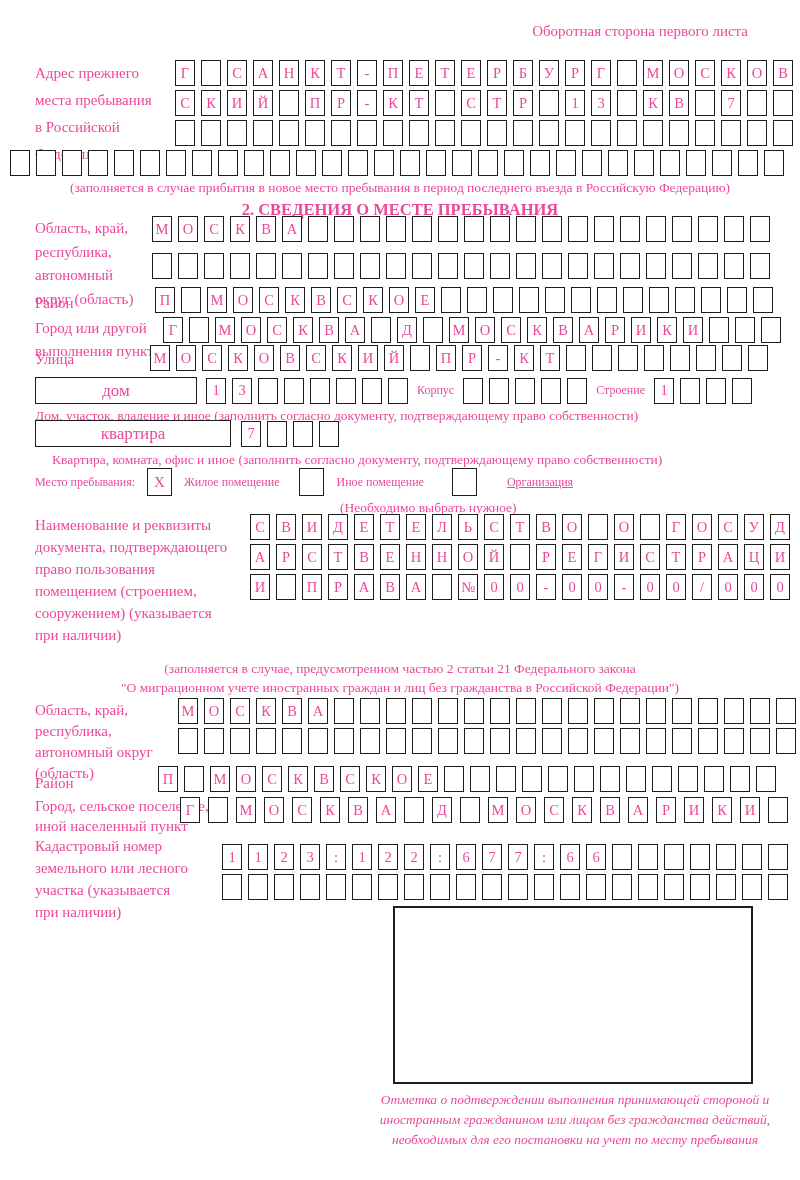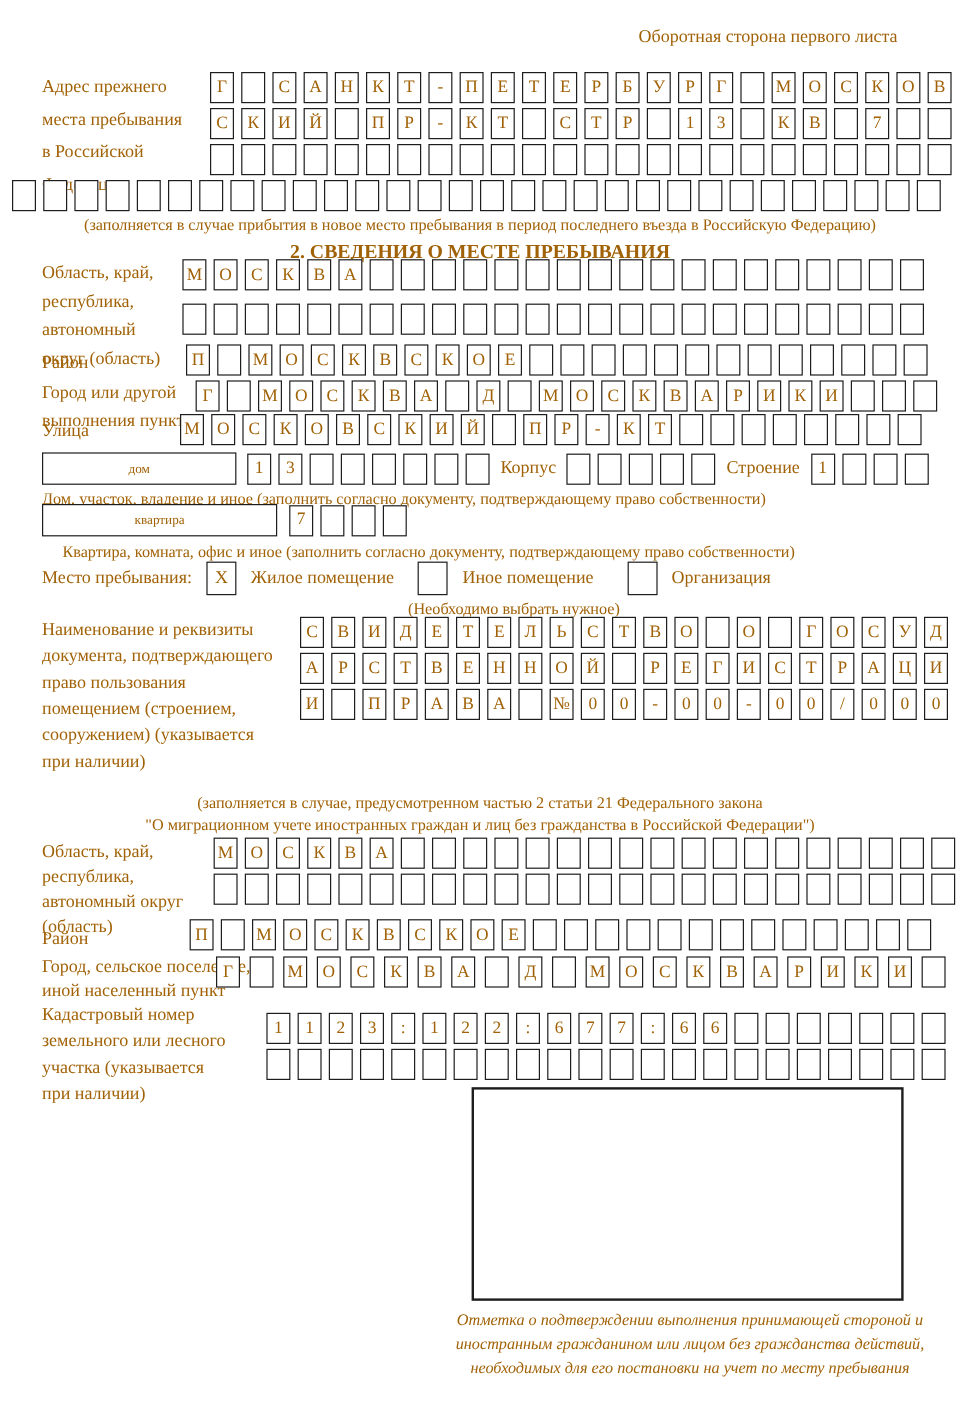--- a/index.html
+++ b/index.html
@@ -1,36 +1,36 @@
 <!DOCTYPE html>
 <html><head>
 <meta charset="utf-8">
 <style>
   html,body{margin:0;padding:0;background:#e8e8e8;}
   .page{
     position:relative;width:800px;height:1180px;margin:0 auto;background:#fff;
-    font-family:"Liberation Serif","DejaVu Serif",serif;color:#a16207;overflow:hidden;
+    font-family:"Liberation Serif","DejaVu Serif",serif;color:#ec4899;overflow:hidden;
   }
   .abs{position:absolute;}
   .lbl{position:absolute;font-size:15px;line-height:23px;white-space:pre-line;}
   .note{position:absolute;font-size:13.5px;text-align:center;}
   .center{left:0;width:800px;text-align:center;}
   .bold{font-weight:bold;}
   .cellrow{display:flex;gap:6px;}
   .cellrow.g8{gap:8px;}
   .cell{
     flex:0 0 20px;width:20px;height:26px;border:1.6px solid #1d1d1d;box-sizing:border-box;
     display:flex;align-items:center;justify-content:center;font-size:14.5px;background:#fff;
   }
   .hrow{position:absolute;display:flex;align-items:center;}
   .widebox{
     border:1.8px solid #1d1d1d;box-sizing:border-box;height:27px;
-    display:flex;align-items:center;justify-content:center;font-size:11px;background:#fff;
+    display:flex;align-items:center;justify-content:center;font-size:17px;background:#fff;
   }
-  .inline-lbl{font-size:15px;line-height:27px;white-space:nowrap;}
+  .inline-lbl{font-size:12px;line-height:27px;white-space:nowrap;}
   .cb{
     flex:0 0 25px;width:25px;height:28px;border:1.7px solid #1d1d1d;box-sizing:border-box;
     display:flex;align-items:center;justify-content:center;font-size:15px;background:#fff;
   }
 </style>
 </head>
 <body>
 
 <div class="page">
 
@@ -337,21 +337,21 @@
   </div>
   <div class="note" style="left:52px;top:452px;">Квартира, комната, офис и иное (заполнить согласно документу, подтверждающему право собственности)</div>
 
   <div class="hrow" style="left:35px;top:468px;gap:12px;">
     <div class="inline-lbl">Место пребывания:</div>
     <div class="cb">X</div>
     <div class="inline-lbl">Жилое помещение</div>
     <div class="cb" style="margin-left:8px;"></div>
     <div class="inline-lbl">Иное помещение</div>
     <div class="cb" style="margin-left:16px;"></div>
-    <div class="inline-lbl" style="">Организация</div>
+    <div class="inline-lbl" style="margin-left:18px;text-decoration:underline;">Организация</div>
   </div>
   <div class="note" style="left:340px;top:500px;">(Необходимо выбрать нужное)</div>
 
   <div class="lbl" style="left:35px;top:514px;line-height:22px;">Наименование и реквизиты
 документа, подтверждающего
 право пользования
 помещением (строением,
 сооружением) (указывается
 при наличии)</div>
   <div class="cellrow abs" style="left:250px;top:514px;">

